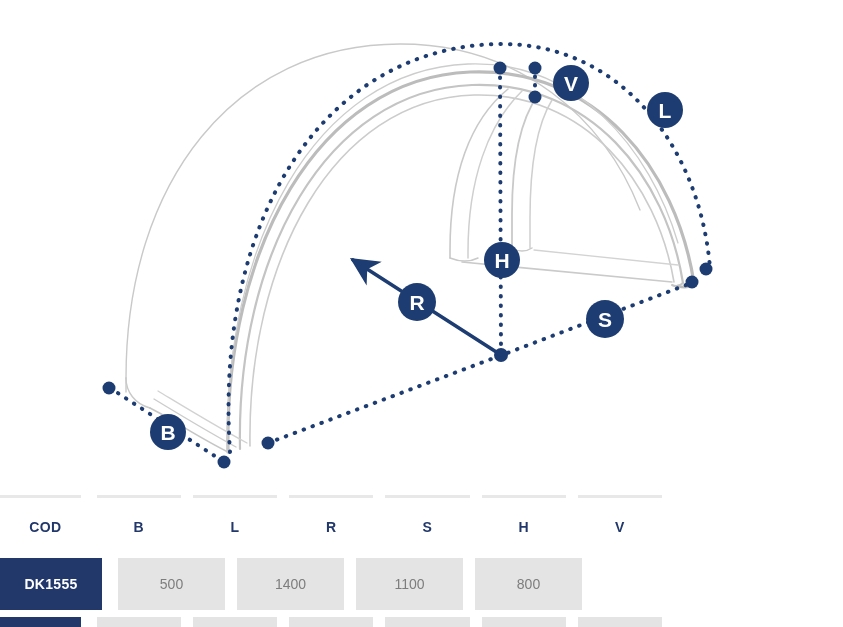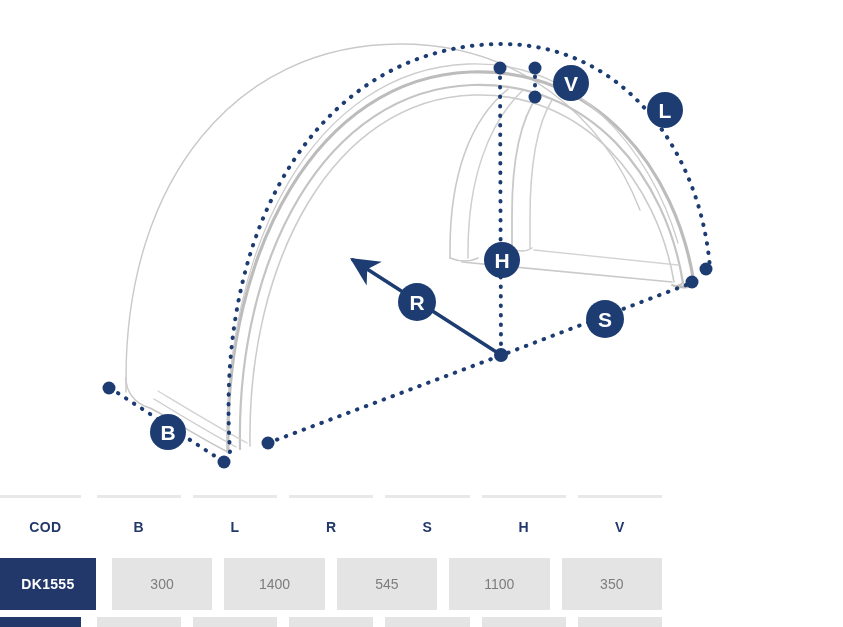--- a/index.html
+++ b/index.html
@@ -251,41 +251,36 @@
     </div>
 
     <div class="trow data-row">
       <div class="tcell c-cod">
         <div class="cell-box">
           <span class="cell-value">DK1555</span>
         </div>
       </div>
       <div class="tcell c-dim">
         <div class="cell-box">
-          <span class="cell-value">300</span>
+          <span class="cell-value">500</span>
         </div>
       </div>
       <div class="tcell c-dim">
         <div class="cell-box">
           <span class="cell-value">1400</span>
         </div>
       </div>
       <div class="tcell c-dim">
         <div class="cell-box">
-          <span class="cell-value">545</span>
-        </div>
-      </div>
-      <div class="tcell c-dim">
-        <div class="cell-box">
           <span class="cell-value">1100</span>
         </div>
       </div>
       <div class="tcell c-dim">
         <div class="cell-box">
-          <span class="cell-value">350</span>
+          <span class="cell-value">800</span>
         </div>
       </div>
     </div>
 
     <div class="row-gap"></div>
 
     <div class="trow data-row">
       <div class="tcell c-cod">
         <div class="cell-box"></div>
       </div>

